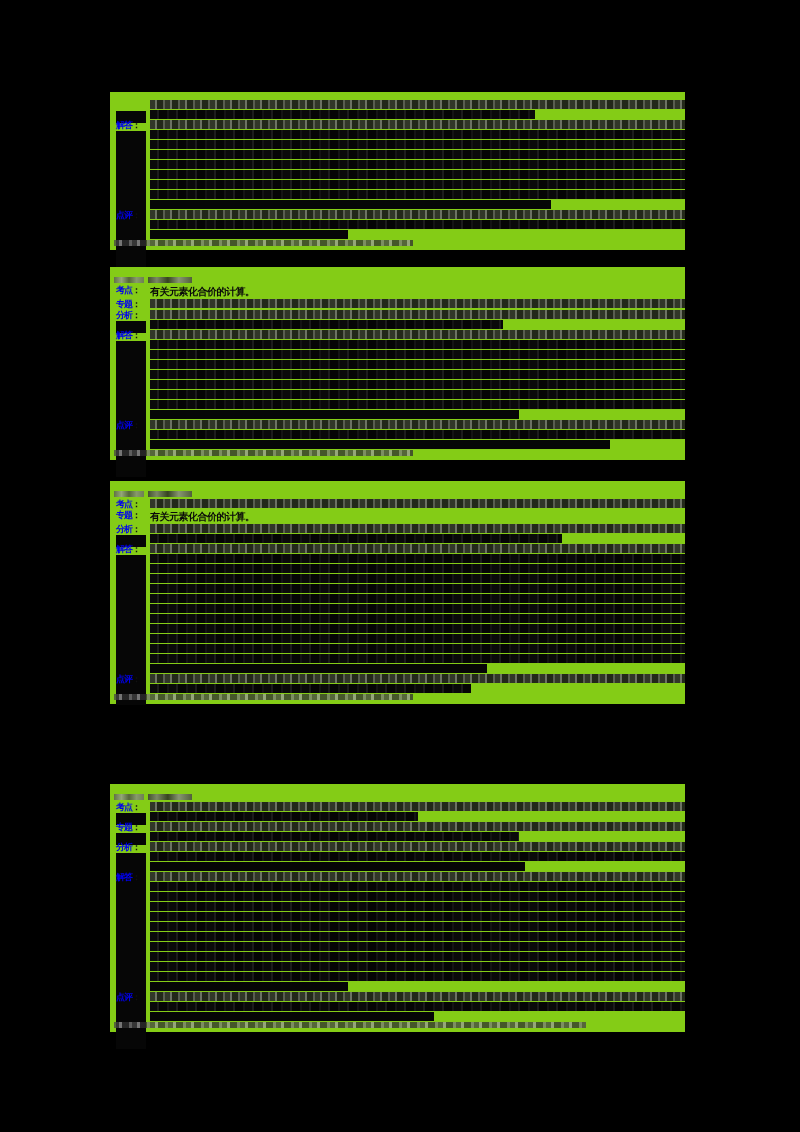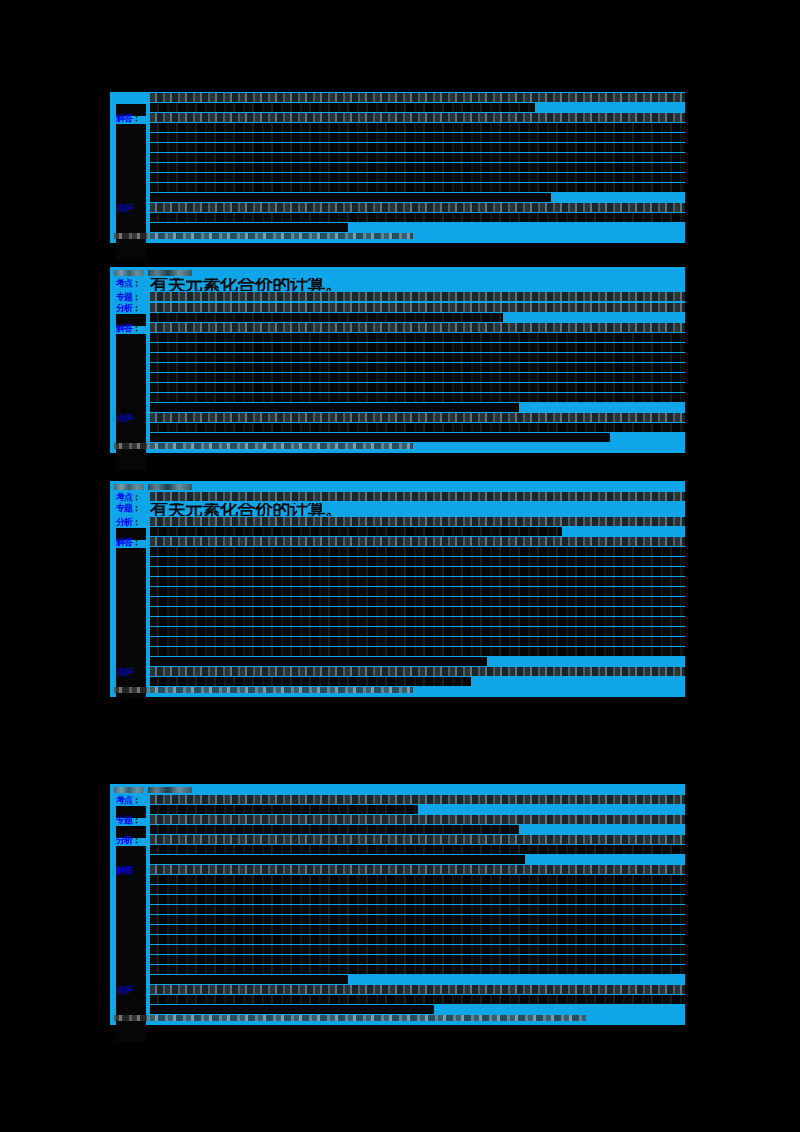--- a/index.html
+++ b/index.html
@@ -10,24 +10,24 @@
     font-family:"Liberation Sans","DejaVu Sans",sans-serif;
     overflow:hidden;
     position:relative;
   }
   .page{
     position:absolute;
     left:110px;top:0;
     width:575px;
   }
   .block{
-    background:#0ea5e9;
+    background:#84cc16;
     width:575px;
     box-sizing:border-box;
-    padding:1px 0 4px 0;
+    padding:8px 0 4px 0;
     position:absolute;
     left:0;
   }
   
   #block-1{top:92px;}
   #block-2{top:267px;}
   #block-3{top:481px;}
   #block-4{top:784px;}
 
   .qhead{
@@ -98,21 +98,21 @@
     background:
       repeating-linear-gradient(90deg,
         #2a2a2a 0px,#2a2a2a 5px,
         #6a6a6a 5px,#6a6a6a 7px,
         #1a1a1a 7px,#1a1a1a 13px,
         #555 13px,#555 15px);
     opacity:.92;
   }
 
   .topic{
-    font-size:18px;
+    font-size:10px;
     line-height:13px;
     font-weight:bold;
     color:#0a0a0a;
     letter-spacing:-0.5px;
     filter:blur(0.3px);
     white-space:nowrap;
     overflow:hidden;
   }
   .topicwrap{height:14px;overflow:hidden;}
   

